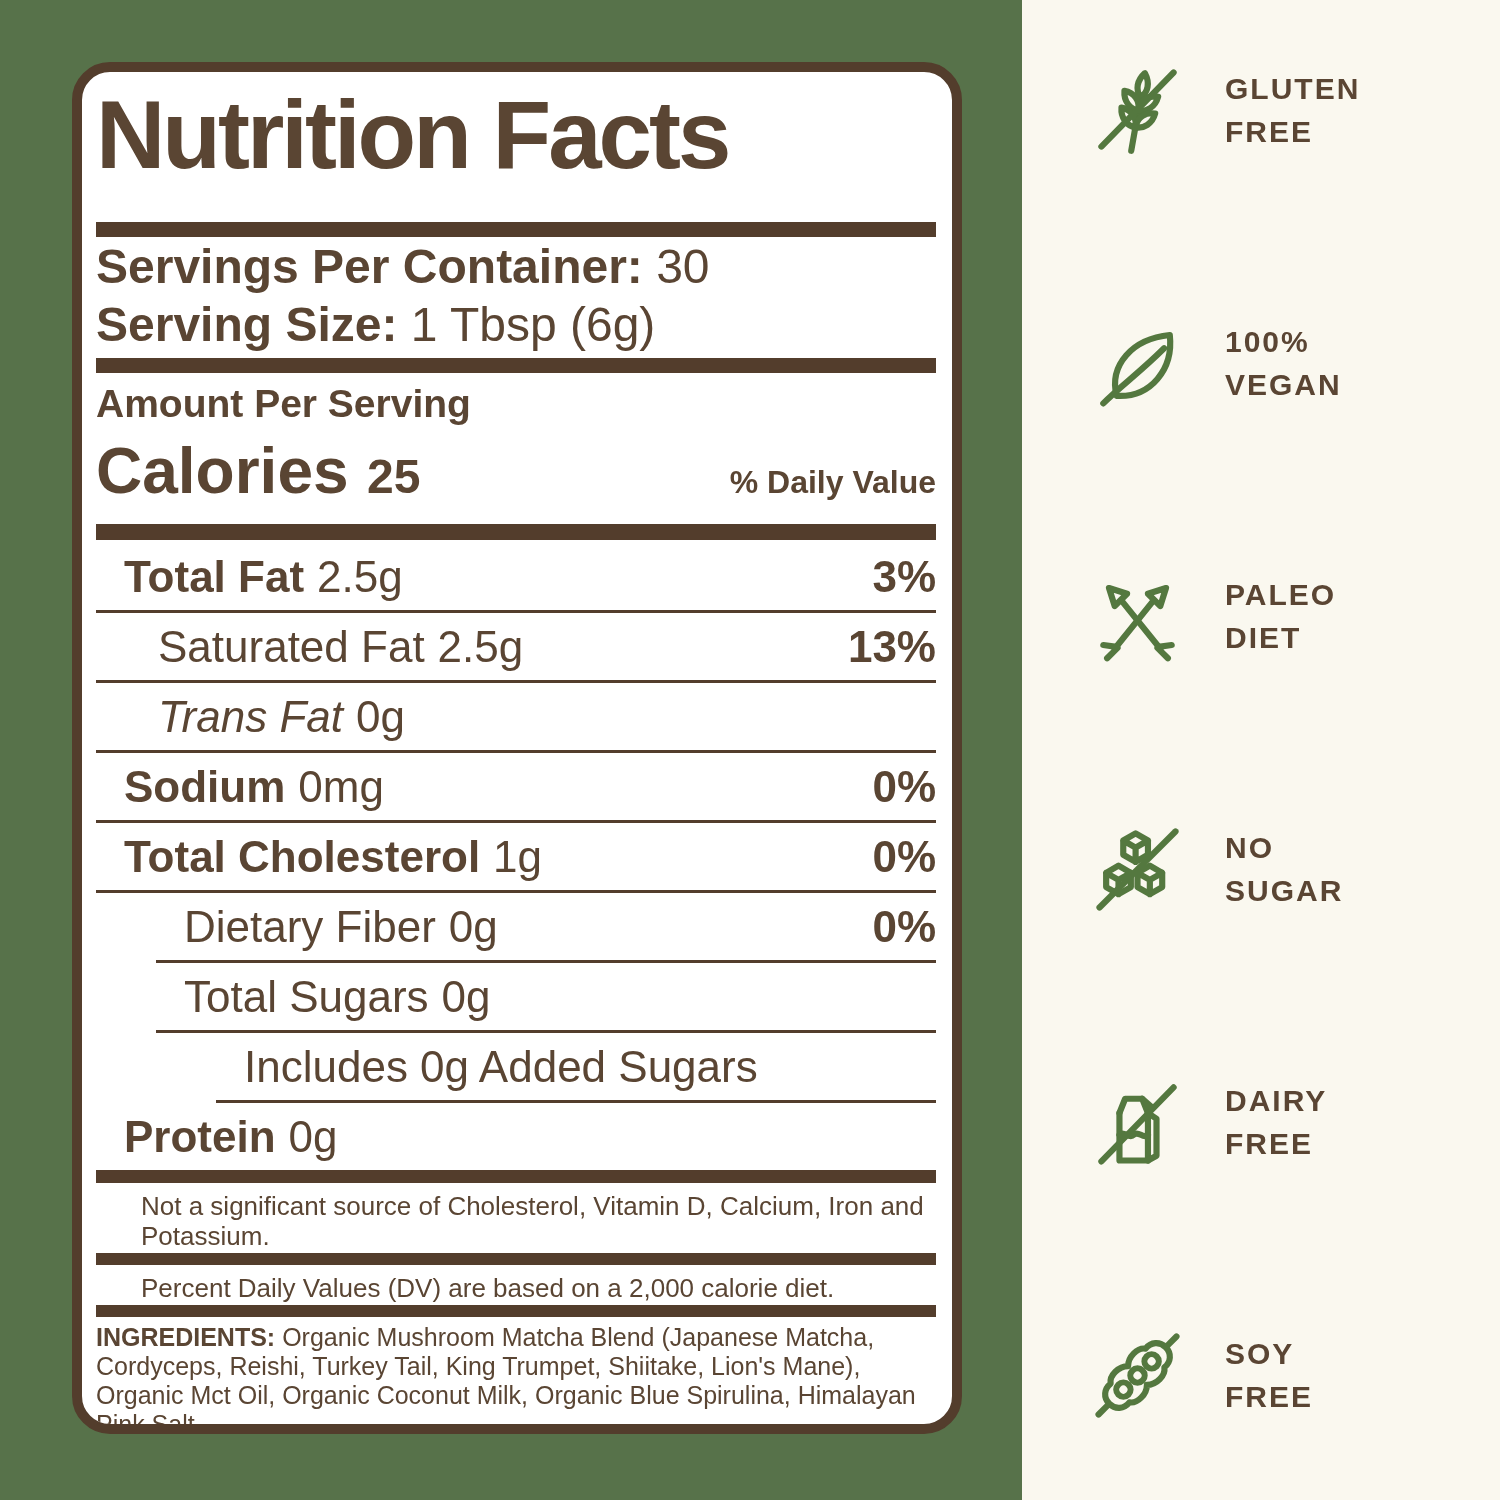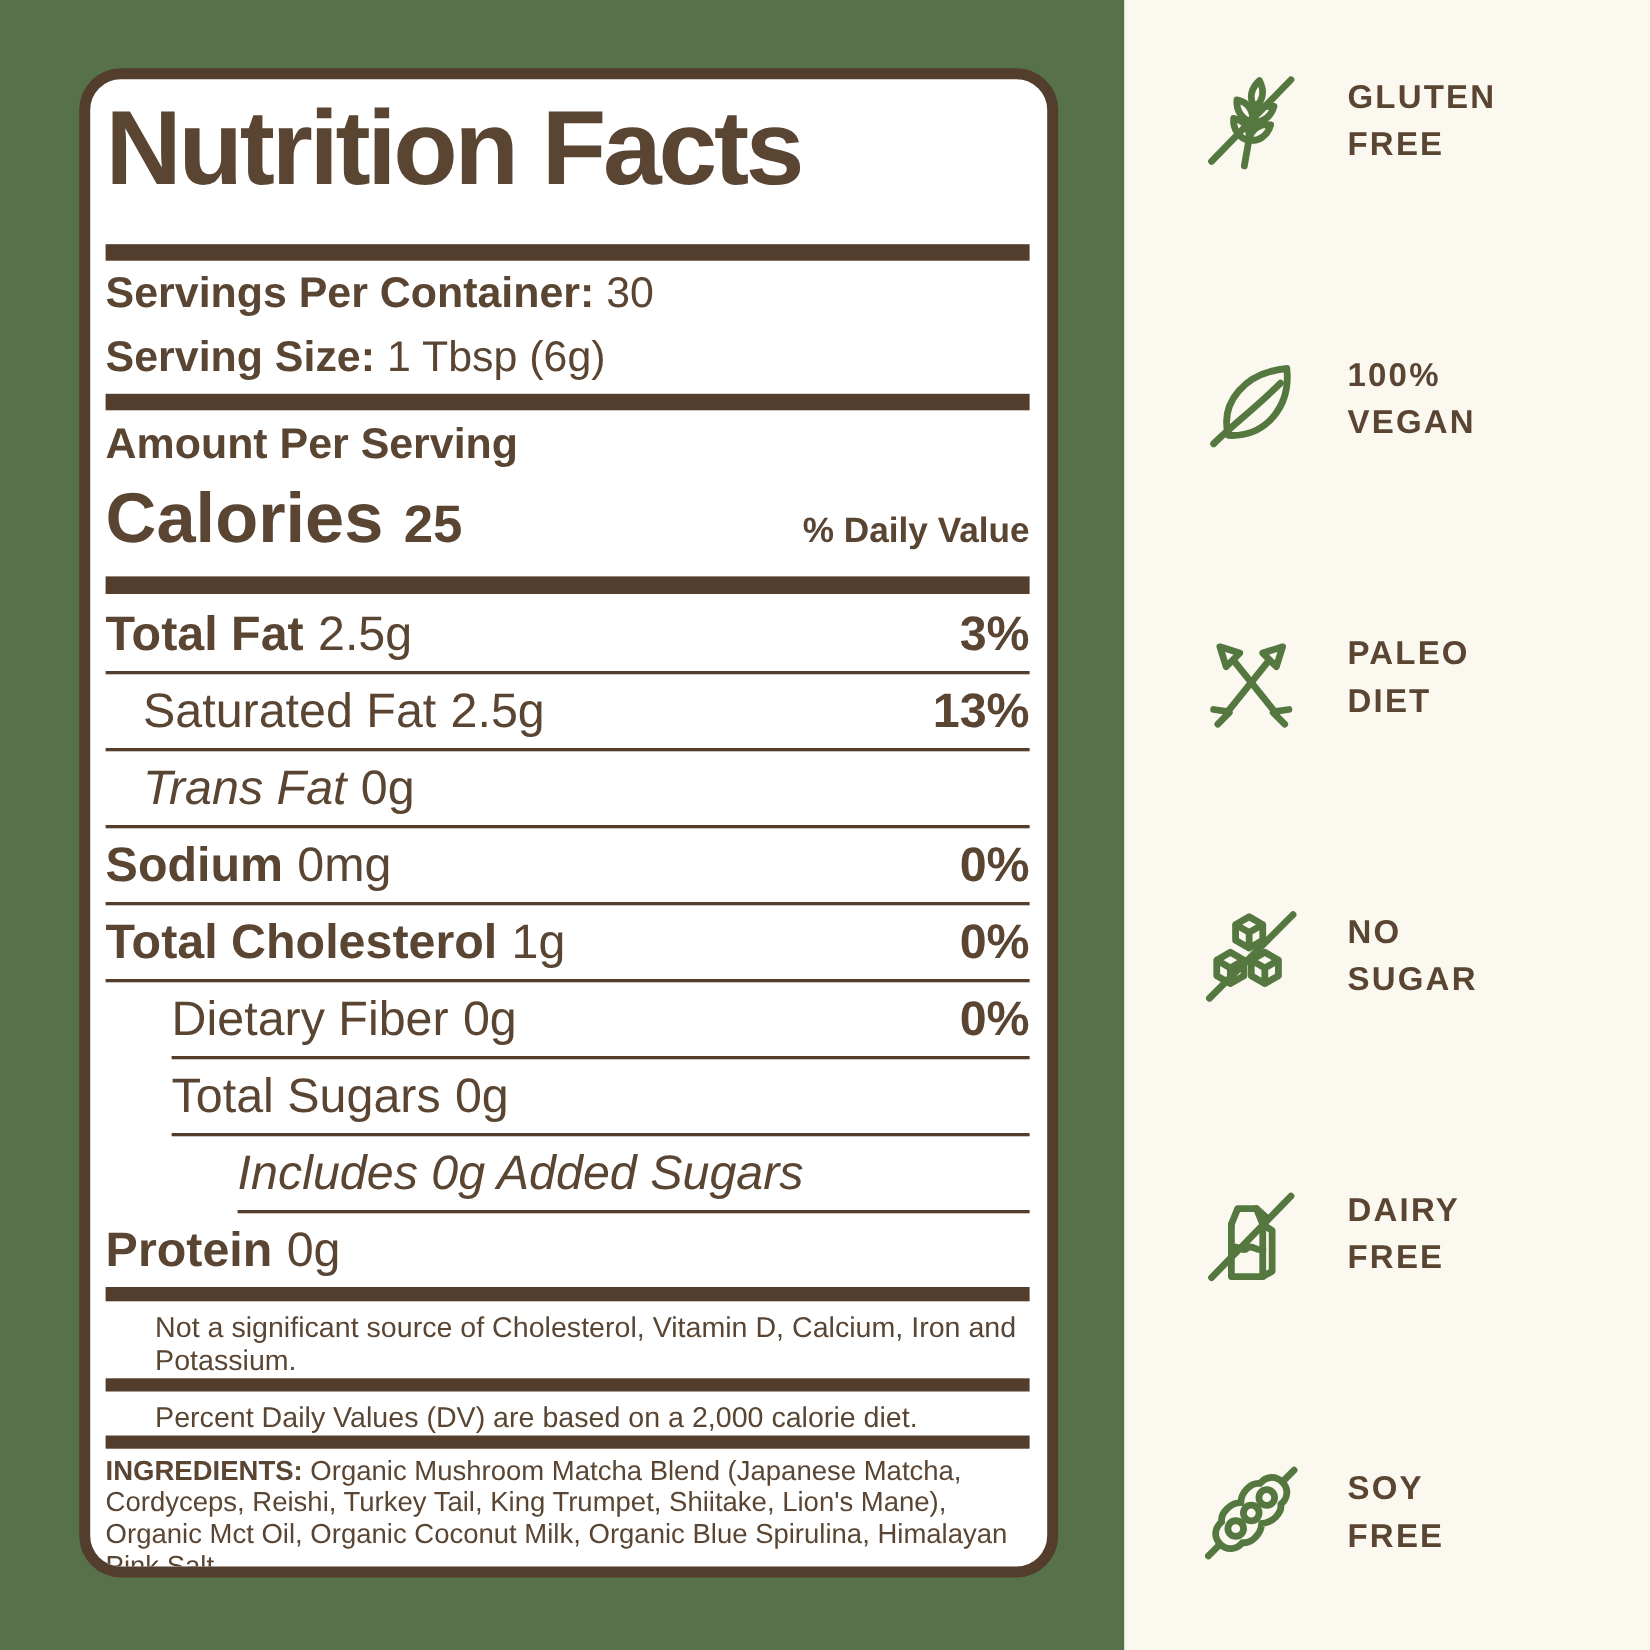--- a/index.html
+++ b/index.html
@@ -9,41 +9,41 @@
   
   .card {
     position:absolute; left:72px; top:62px; width:890px; height:1372px;
     box-sizing:border-box; background:#FFFFFF; border:10px solid #533D2C;
     border-radius:38px; overflow:hidden; color:#5A4533;
   }
   .cb { position:absolute; left:14px; right:16px; }
   .title { top:10px; font-size:96px; font-weight:800; letter-spacing:-3px; line-height:1.1; margin:0; color:#5A4533; }
   .bar { background:#533D2C; }
   .bar-1 { top:150px; height:15px; }
-  .ln { font-size:39px; line-height:58px; }
+  .ln { font-size:48px; line-height:58px; }
   .ln .b { font-weight:700; }
   .ln-servings { top:166px; }
   .ln-size { top:224px; }
   .bar-2 { top:286px; height:15px; }
   .ln-amount { top:308px; font-size:39px; font-weight:700; line-height:48px; }
   .calories-row { top:362px; height:86px; display:flex; justify-content:space-between; align-items:baseline; }
   .calories-lbl { font-size:64px; font-weight:800; }
   .calories-val { font-size:48px; font-weight:800; margin-left:14px; }
   .dv-head { font-size:32px; font-weight:700; }
   .bar-3 { top:452px; height:16px; }
 
   .rows { top:471px; }
   .nrow { height:67px; display:flex; justify-content:space-between; align-items:center; font-size:44px; }
-  .nrow .left { display:flex; align-items:baseline; gap:13px; }
+  .nrow .left { display:flex; align-items:baseline; gap:13px;margin-left:28px; }
   .nm-b { font-weight:700; }
   .nm-i { font-style:italic; }
   .dv { font-weight:700; }
   .ind-34 { padding-left:34px; }
   .ind-60 { padding-left:60px; }
-  .ind-120 { padding-left:120px;font-style:italic; }
+  .ind-120 { padding-left:120px; }
   .hairline { height:3px; background:#533D2C; }
   .hl-60 { margin-left:60px; }
   .hl-120 { margin-left:120px; }
 
   .bar-4 { top:1098px; height:13px; }
   .fn { font-size:26px; line-height:30px;margin-left:45px; }
   .fn1 { top:1119px; }
   .bar-5 { top:1181px; height:12px; }
   .fn2 { top:1201px; }
   .bar-6 { top:1233px; height:12px; }

